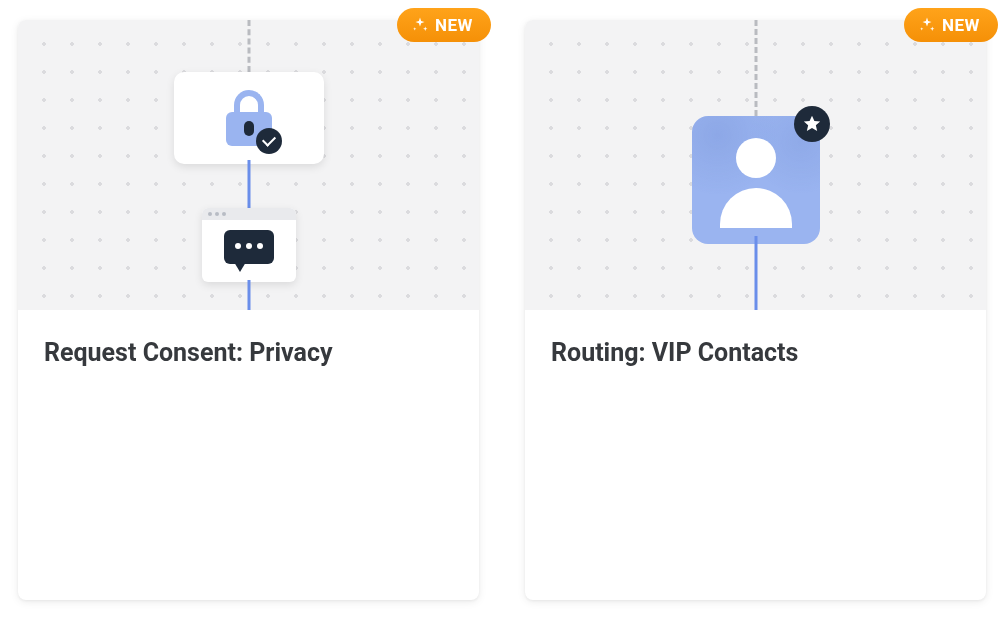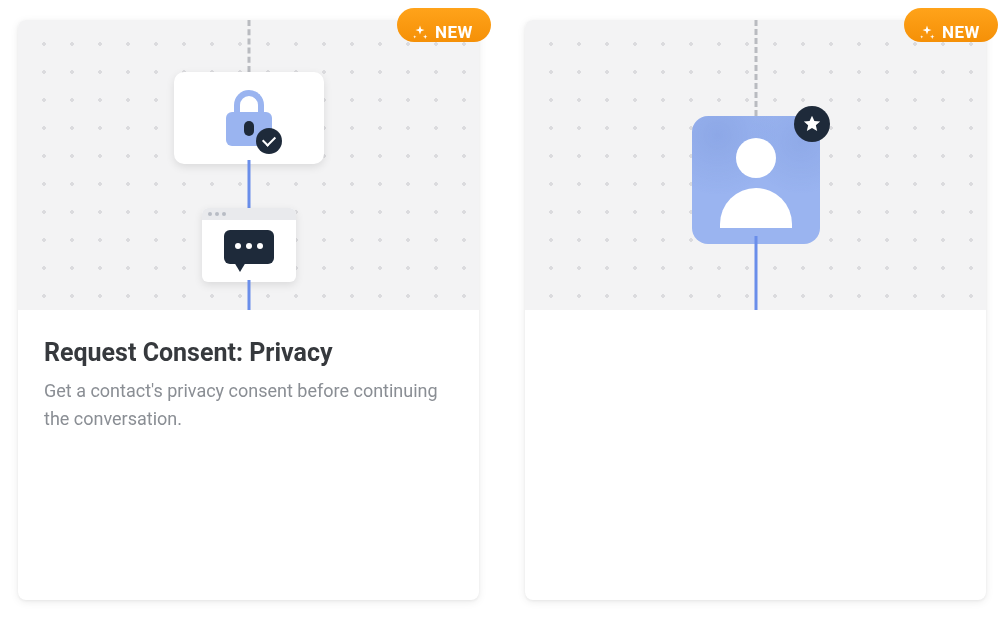--- a/index.html
+++ b/index.html
@@ -26,21 +26,21 @@
     position: absolute;
     top: -12px;
     right: -12px;
     background: #F5A623;
     background: linear-gradient(180deg,#FFA31A 0%, #F59007 100%);
     color: #ffffff;
     height: 34px;
     padding: 0 18px 0 14px;
     border-radius: 18px;
     display: flex;
-    align-items: flex-end;
+    align-items: center;
     gap: 6px;
     font-weight: 700;
     font-size: 17px;
     letter-spacing: 0.5px;
     z-index: 10;
   }
   .badge-sparkle {
     width: 18px; height: 18px;
   }
   .illus {
@@ -59,21 +59,21 @@
     background-position: 12px 10px;
     opacity: 0.85;
   }
   .content {
     padding: 28px 26px 24px 26px;
   }
   .title {
     font-size: 25px;
     font-weight: 700;
     color: #36393D;
-    margin-bottom: 10px;
+    margin-bottom: 2px;
   }
   .desc {
     font-size: 18px;
     line-height: 1.55;
     color: #8A8E94;
   }
   
   .dashed-vline {
     position: absolute;
     left: 50%;
@@ -223,21 +223,20 @@
     <div class="chat-card">
       <div class="chat-topbar"></div>
       <div class="speech">
         <div class="speech-dots"></div>
       </div>
     </div>
     <div class="solid-vline i1-solid-2"></div>
   </div>
   <div class="content">
     <h2 class="title">Request Consent: Privacy</h2>
-    <p class="desc">Get a contact's privacy consent before continuing the conversation.</p>
   </div>
 </div>
 
 <div class="card">
   <div class="badge">
     <svg class="badge-sparkle" viewBox="0 0 24 24" fill="#fff">
       <path d="M12 2l1.5 4.5L18 8l-4.5 1.5L12 14l-1.5-4.5L6 8l4.5-1.5z"></path>
       <path d="M19 14l.8 2.2L22 17l-2.2.8L19 20l-.8-2.2L16 17l2.2-.8z"></path>
       <path d="M5 15l.6 1.6L7.2 17l-1.6.6L5 19.2l-.6-1.6L2.8 17l1.6-.4z"></path>
     </svg>
@@ -251,14 +250,15 @@
       <div class="person-body"></div>
       <div class="star-badge">
         <svg viewBox="0 0 24 24" fill="#fff">
             <path d="M12 2l2.9 6.3 6.9.6-5.2 4.6 1.6 6.8L12 16.9 5.8 20.3l1.6-6.8L2.2 8.9l6.9-.6z"></path>
           </svg>
       </div>
     </div>
     <div class="solid-vline i2-solid"></div>
   </div>
   <div class="content">
+    <h2 class="title">Routing: VIP Contacts</h2>
   </div>
 </div>
 
 </body></html>

